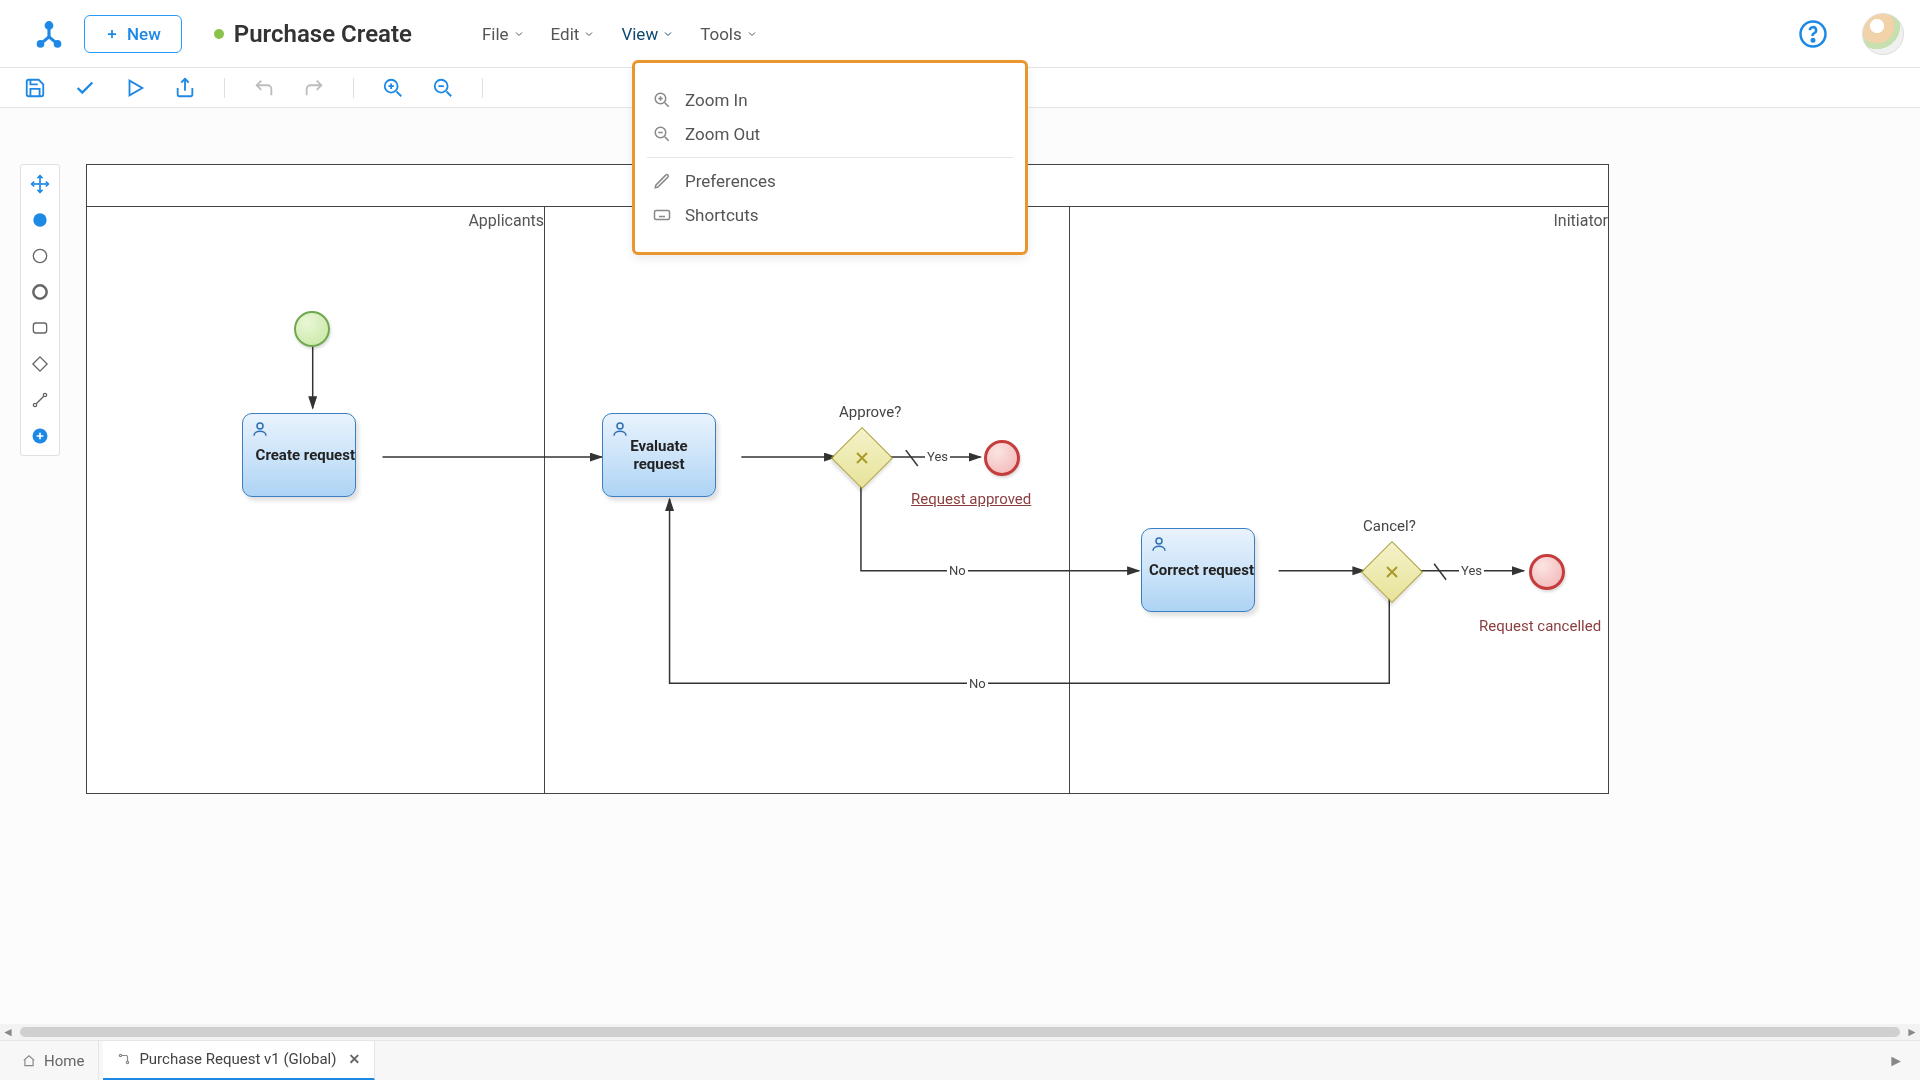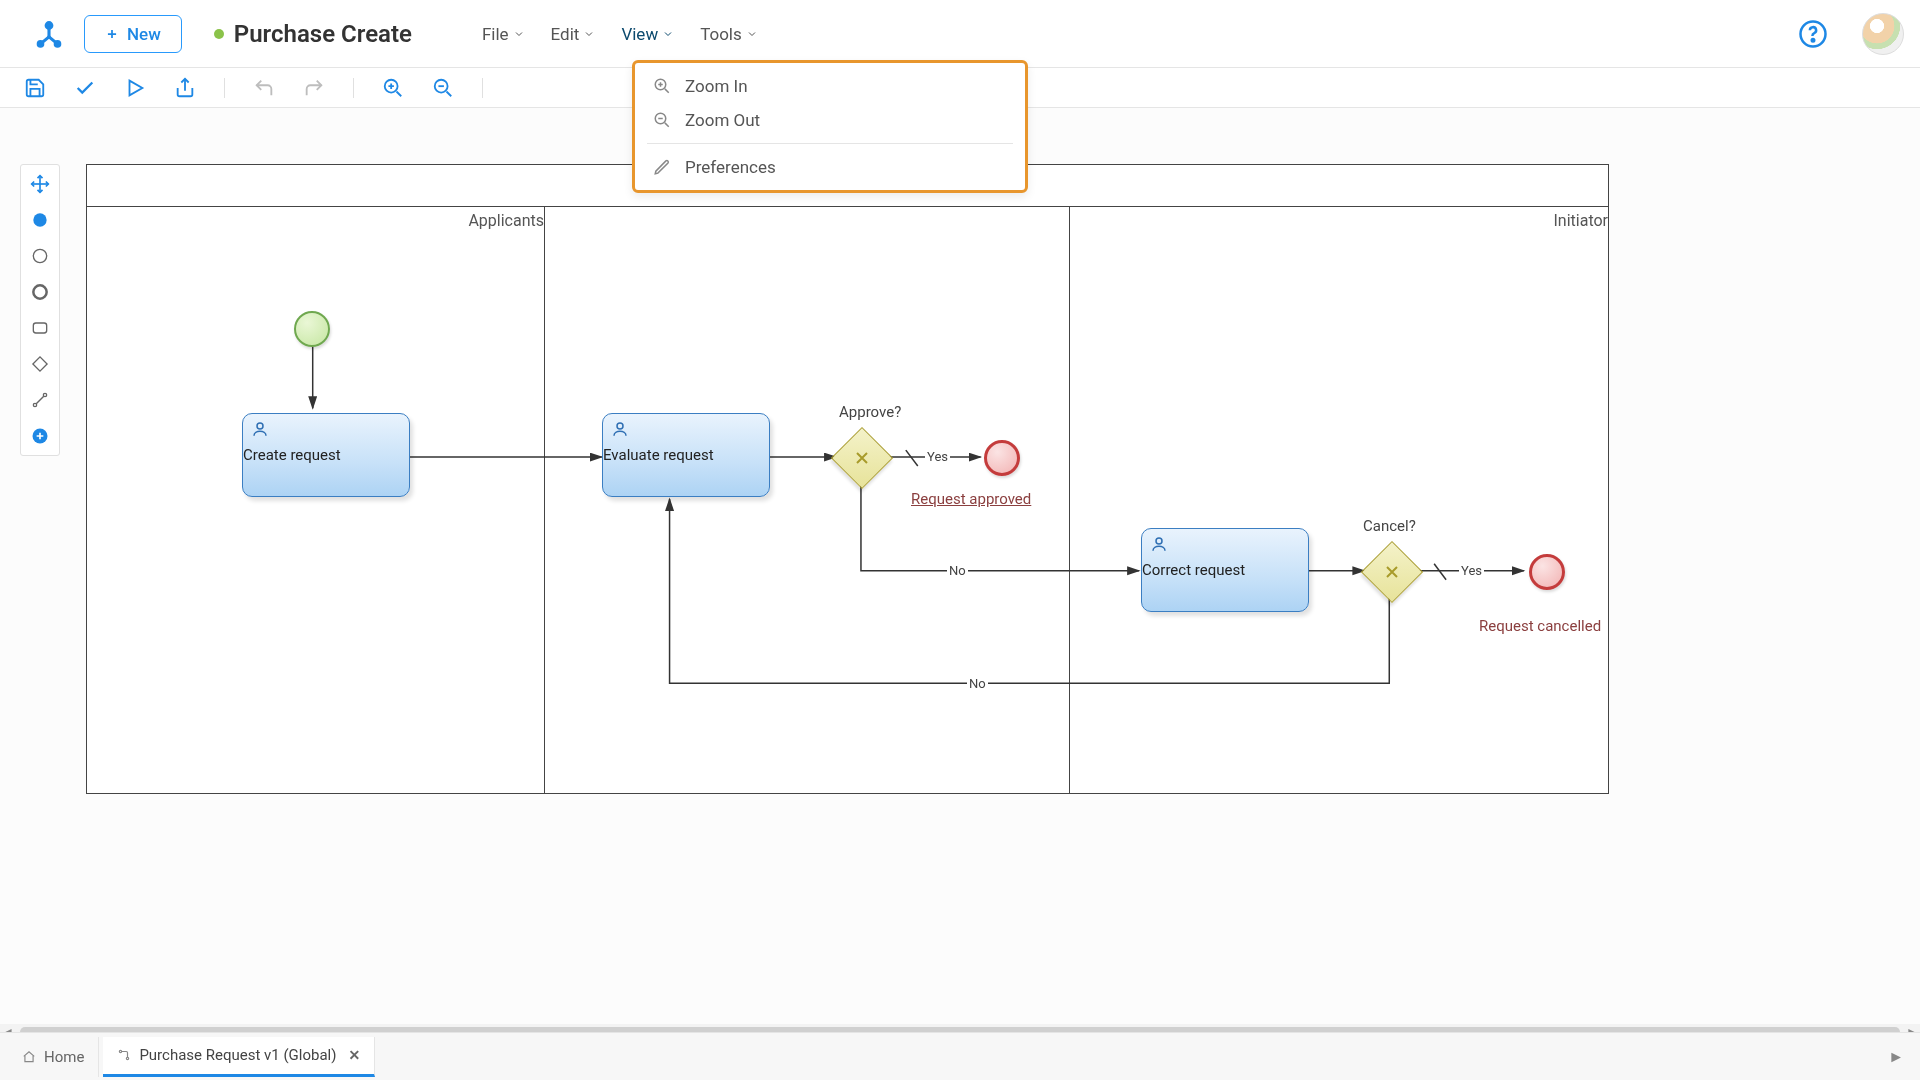--- a/index.html
+++ b/index.html
@@ -15,21 +15,21 @@
   .title { font-size: 24px; font-weight: 600; color: #333; }
   .menus { display: flex; align-items: center; gap: 18px; margin-left: 48px; font-size: 17px; color: #555; }
   .menu-item { display: flex; align-items: center; gap: 4px; cursor: pointer; padding: 6px 4px; }
   .menu-item.active { color: #0c4a6e; justify-content: space-between; }
   .chev-down { width: 12px; height: 12px; }
   .spacer { flex: 1; }
   .help-btn { width: 30px; height: 30px; color: #1e88e5; cursor: pointer; margin-right: 16px; }
   .avatar { width: 42px; height: 42px; border-radius: 50%; background: radial-gradient(circle at 35% 30%, #fff 0%, #fff 18%, #f2d2a9 19%, #f2d2a9 45%, #c7e0b0 46%, #c7e0b0 60%, #f0f0f0 61%); border: 1px solid #ddd; }
 
   
-  .dropdown { position: absolute; left: 632px; top: 60px; width: 396px; background: #fff; border: 3px solid #e8962d; border-radius: 6px; box-shadow: 0 4px 10px rgba(0,0,0,0.08); z-index: 100; padding: 6px 0; }
+  .dropdown { position: absolute; left: 632px; top: 60px; width: 396px; background: #fff; border: 3px solid #e8962d; border-radius: 6px; box-shadow: 0 4px 10px rgba(0,0,0,0.08); z-index: 100; padding: 20px 0; }
   .dd-item { display: flex; align-items: center; gap: 14px; padding: 7px 18px; font-size: 17px; color: #555; cursor: pointer; }
   .dd-icon { width: 18px; height: 18px; color: #888; flex-shrink: 0; }
   .dd-div { border-top: 1px solid #e5e5e5; margin: 6px 12px; }
 
   
   .toolbar { height: 40px; border-bottom: 1px solid #e5e5e5; display: flex; align-items: center; padding: 0 24px; gap: 28px; }
   .tb-btn { width: 22px; height: 22px; color: #1e88e5; cursor: pointer; display: flex; align-items: center; justify-content: center; }
   .tb-btn.muted { color: #bdbdbd; }
   .tb-sep { width: 1px; height: 20px; background: #e0e0e0; }
 
@@ -46,40 +46,40 @@
   .lane { flex: 0 0 auto; border-right: 1px solid #444; position: relative; }
   .lane:last-child { border-right: none; }
   .lane-title { text-align: right; font-size: 16px; color: #555; padding-top: 4px; }
   .lane1 { width: 458px; }
   .lane2 { width: 525px; }
   .lane3 { flex: 1; }
 
   
   .node { position: absolute; }
   .start-event { width: 36px; height: 36px; border: 2px solid #6fa84f; border-radius: 50%; background: radial-gradient(circle at 35% 30%, #eaf7d6, #c5e6a1); box-shadow: 1px 2px 3px rgba(0,0,0,0.15); }
-  .task { width: 168px; height: 84px; border: 1.5px solid #3b7ec2; border-radius: 10px; background: linear-gradient(180deg,#e9f3fd 0%,#c7e1f8 60%,#add3f4 100%); display: flex; flex-direction: column; align-items: flex-start; justify-content: center; font-size: 15px; color: #222; box-shadow: 3px 4px 4px rgba(0,0,0,0.12); }
+  .task { width: 114px; height: 84px; border: 1.5px solid #3b7ec2; border-radius: 10px; background: linear-gradient(180deg,#e9f3fd 0%,#c7e1f8 60%,#add3f4 100%); display: flex; flex-direction: column; align-items: flex-end; justify-content: center; font-size: 15px; color: #222; box-shadow: 3px 4px 4px rgba(0,0,0,0.12); font-weight: bold; }
   .task .task-text { text-align: center; }
   .task-icon { position: absolute; left: 8px; top: 6px; width: 18px; height: 18px; color: #2f6fb3; }
   .gateway { width: 44px; height: 44px; }
   .gw-body { width: 44px; height: 44px; transform: rotate(45deg); border: 1.5px solid #a89b2a; background: linear-gradient(135deg,#f4f2c9,#e7e39a); box-shadow: 2px 3px 3px rgba(0,0,0,0.12); }
   .gw-x { position: absolute; left: 0; top: 0; width: 44px; height: 44px; display: flex; align-items: center; justify-content: center; color: #a89b2a; font-size: 22px; }
   .end-event { width: 36px; height: 36px; border: 3px solid #c43c3c; border-radius: 50%; background: radial-gradient(circle at 35% 30%,#fbe4e4,#f2b2b2); box-shadow: 1px 2px 3px rgba(0,0,0,0.15); }
   .small-label { position: absolute; font-size: 15px; color: #444; white-space: nowrap; }
   .red-label { color: #8b3f3f; }
   .tiny-label { position: absolute; font-size: 13px; color: #444; background: #fff; padding: 0 2px; }
 
   
   .svg-layer { position: absolute; left: 0; top: 0; width: 100%; height: 100%; pointer-events: none; }
 
   
   .hscroll { position: absolute; left: 0; right: 0; bottom: 40px; height: 16px; background: #f3f3f3; display: flex; align-items: center; }
   .hscroll .arrow { width: 16px; color: #888; font-size: 12px; text-align: center; }
   .hscroll .thumb { flex: 1; height: 10px; background: #d0d0d0; border-radius: 5px; margin: 0 4px; }
 
-  .bottom-tabs { position: absolute; left: 0; right: 0; bottom: 0; height: 48px; background: #f7f7f7; border-top: 1px solid #e5e5e5; display: flex; align-items: center; padding: 0 8px; gap: 4px; }
+  .bottom-tabs { position: absolute; left: 0; right: 0; bottom: 0; height: 40px; background: #f7f7f7; border-top: 1px solid #e5e5e5; display: flex; align-items: center; padding: 0 8px; gap: 4px; }
   .btab { display: flex; align-items: center; gap: 8px; padding: 0 14px; height: 40px; font-size: 15px; color: #666; cursor: pointer; border-right: 1px solid #e5e5e5; }
   .btab.active { background: #fff; border-bottom: 3px solid #1e88e5; color: #444; }
   .btab .x { font-size: 14px; color: #666; margin-left: 4px; font-weight: bold; }
   .btab svg { width: 14px; height: 14px; color: #888; }
   .bottom-spacer { flex: 1; }
   .scroll-right-btn { color: #888; padding: 0 8px; cursor: pointer; }
 </style>
 </head>
 <body>
 
@@ -157,20 +157,27 @@
         <path d="M7 10h6"></path>
       </svg>
     <span>Zoom Out</span>
   </div>
   <div class="dd-div"></div>
   <div class="dd-item">
     <svg class="dd-icon" viewBox="0 0 24 24" fill="none" stroke="currentColor" stroke-width="2">
         <path d="M3 21l3.5-.8L20 6.7a2 2 0 0 0-2.8-2.8L3.8 17.5 3 21z"></path>
       </svg>
     <span>Preferences</span>
+  </div>
+  <div class="dd-item">
+    <svg class="dd-icon" viewBox="0 0 24 24" fill="none" stroke="currentColor" stroke-width="2">
+        <rect x="2" y="6" width="20" height="12" rx="2"></rect>
+        <path d="M6 10h.01M10 10h.01M14 10h.01M18 10h.01M8 14h8"></path>
+      </svg>
+    <span>Shortcuts</span>
   </div>
 </div>
 
 <div class="toolbar">
   <div class="tb-btn">
       <svg viewBox="0 0 24 24" fill="none" stroke="currentColor" stroke-width="2">
         <path d="M19 21H5a2 2 0 0 1-2-2V5a2 2 0 0 1 2-2h11l5 5v11a2 2 0 0 1-2 2z"></path>
         <polyline points="17 21 17 13 7 13 7 21"></polyline>
         <polyline points="7 3 7 8 15 8"></polyline>
       </svg>

